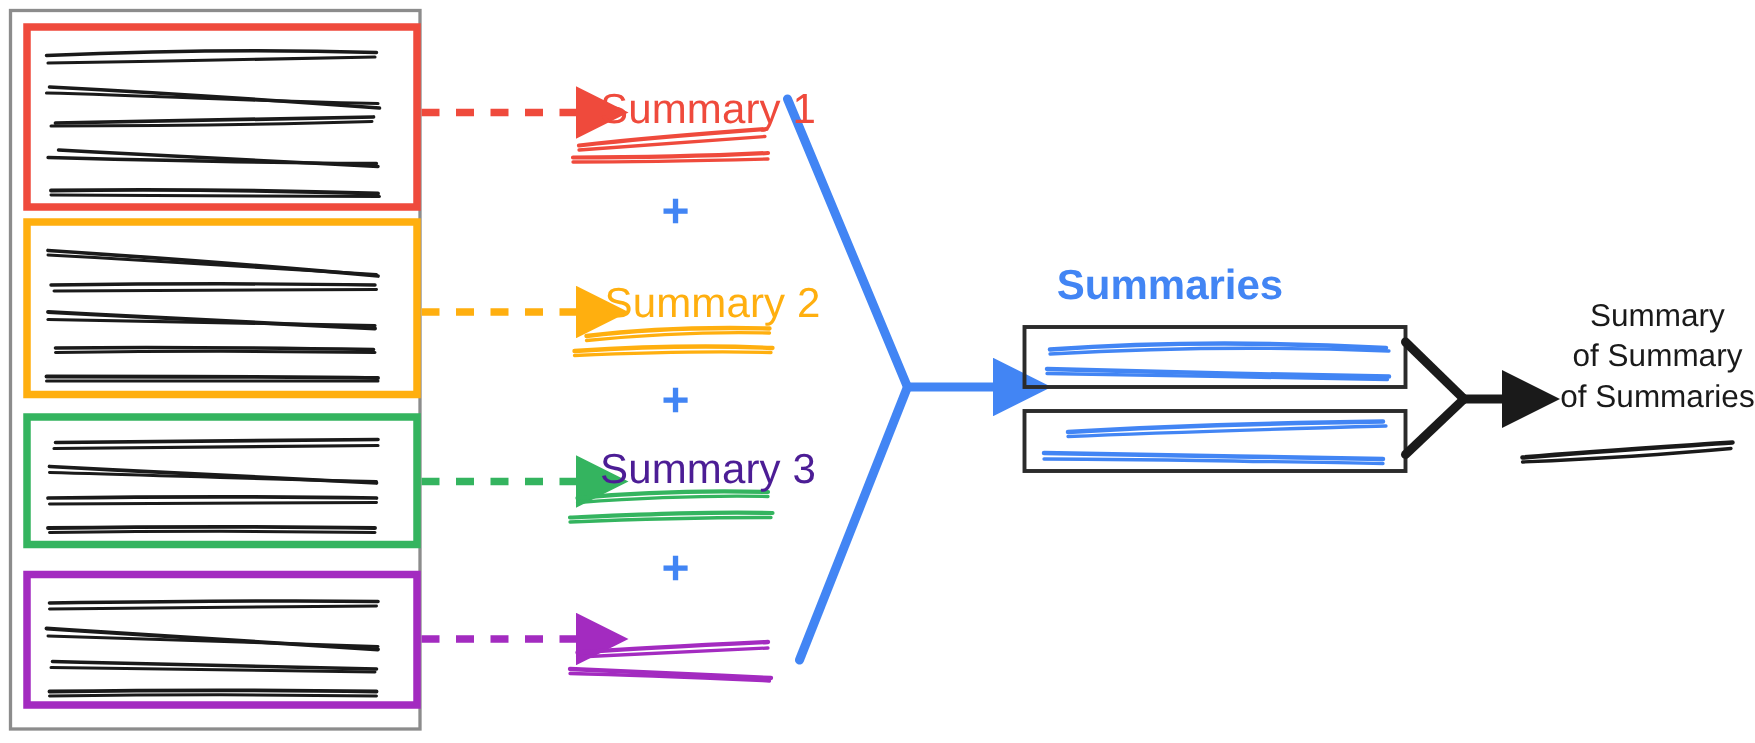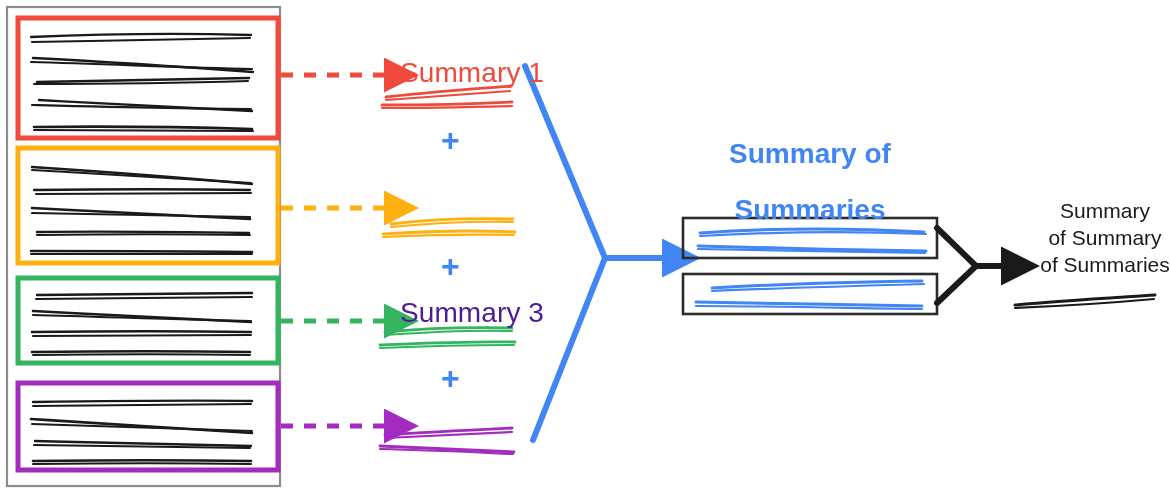--- a/index.html
+++ b/index.html
@@ -171,26 +171,26 @@
       <line x1="976" y1="266" x2="1007" y2="266" marker-end="url(#ah-black)"></line>
     </g>
 
     <g stroke="#1A1A1A" fill="none" stroke-linecap="round">
       <path d="M1015,305 C1060,301 1110,298 1155,295" stroke-width="3"></path>
       <path d="M1015,308 C1062,306 1110,303 1154,299" stroke-width="2.2"></path>
     </g>
   </svg>
 
   <div class="lbl sum-lbl" style="left:400px;top:57px;color:#EF4A3C;">Summary 1</div>
+  <div class="lbl sum-lbl" style="left:403px;top:186px;color:#FFAF0F;">Summary 2</div>
   <div class="lbl sum-lbl" style="left:400px;top:297px;color:#4c1d95;">Summary 3</div>
 
   <div class="lbl" style="left:441px;top:124px;color:#4285F4;font-size:32px;font-weight:700;line-height:32px;">+</div>
   <div class="lbl" style="left:441px;top:250px;color:#4285F4;font-size:32px;font-weight:700;line-height:32px;">+</div>
   <div class="lbl" style="left:441px;top:362px;color:#4285F4;font-size:32px;font-weight:700;line-height:32px;">+</div>
 
-  <div class="lbl sos-lbl" style="left:670px;top:136px;color:#4285F4;">Summary of</div>
-  <div class="lbl sos-lbl" style="left:670px;top:172px;color:#4285F4;margin-top:20px;">Summaries</div>
+  <div class="lbl sos-lbl" style="left:640px;top:172px;color:#4285F4;">Summaries</div>
 
   <div class="lbl final-lbl" style="left:1010px;top:197px;">Summary</div>
   <div class="lbl final-lbl" style="left:1010px;top:224px;">of Summary</div>
   <div class="lbl final-lbl" style="left:1010px;top:251px;">of Summaries</div>
 
 </div>
 
 </body></html>

